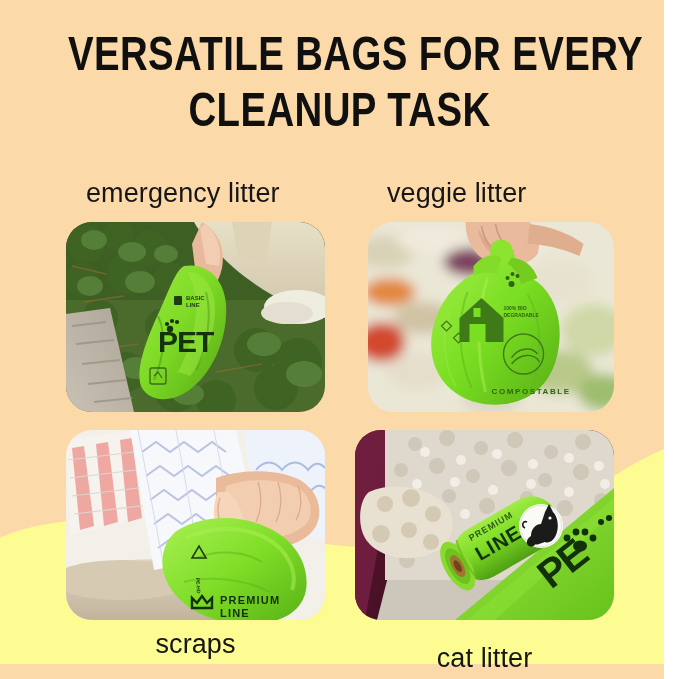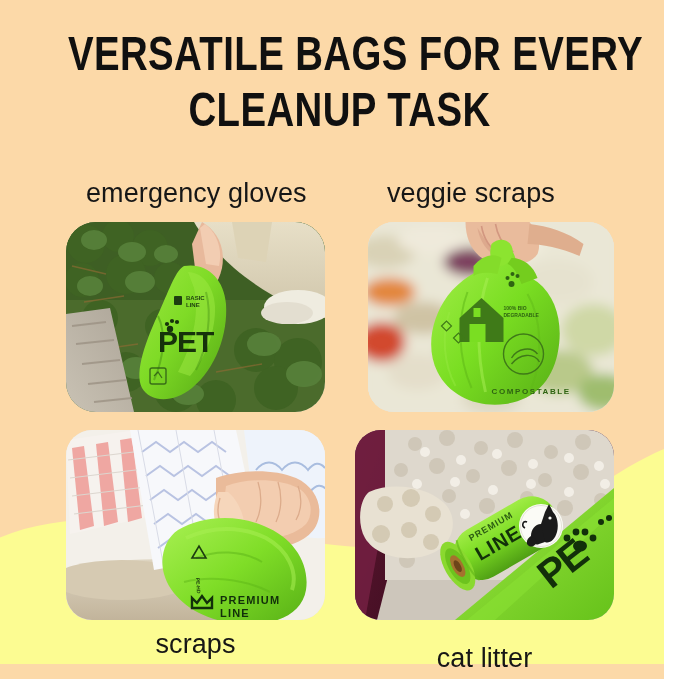--- a/index.html
+++ b/index.html
@@ -73,21 +73,21 @@
   .cap-tr { grid-column: 2; grid-row: 1; justify-content: flex-start; padding-left: 32px; }
   .cap-bl { grid-column: 1; grid-row: 5; justify-content: center; }
   .cap-br { grid-column: 2; grid-row: 5; justify-content: center; margin-top: 28px; }
 
   .card {
     position: relative;
     border-radius: 26px;
     overflow: hidden;
     background: #e6e3dc;
   }
-  .card-tl { grid-column: 1; grid-row: 2; border-radius: 30px; }
+  .card-tl { grid-column: 1; grid-row: 2; }
   .card-tr { grid-column: 2; grid-row: 2; margin-left: 13px; }
   .card-bl { grid-column: 1; grid-row: 4; }
   .card-br { grid-column: 2; grid-row: 4; }
   .card svg { display: block; width: 100%; height: 100%; }
 
   .bagtext {
     font-family: "Liberation Sans Narrow", "Liberation Sans", sans-serif;
     font-weight: 700;
   }
 </style>
@@ -107,22 +107,22 @@
     </g>
   </svg>
 
   <div class="headline">
     <span class="hl-line">VERSATILE BAGS FOR EVERY</span>
     <span class="hl-line">CLEANUP TASK</span>
   </div>
 
   <div class="grid">
 
-    <div class="cap cap-tl">emergency gloves</div>
-    <div class="cap cap-tr">veggie scraps</div>
+    <div class="cap cap-tl">emergency litter</div>
+    <div class="cap cap-tr">veggie litter</div>
 
     <div class="card card-tl">
       <svg viewBox="0 0 259 190" preserveAspectRatio="xMidYMid slice" aria-hidden="true">
         <defs>
           <linearGradient id="gPathStone" x1="0" y1="1" x2="1" y2="0">
             <stop offset="0" stop-color="#c9c2b4"></stop>
               <stop offset="1" stop-color="#ada598"></stop>
           </linearGradient>
           <linearGradient id="gBag1" x1="0" y1="0" x2="1" y2="1">
             <stop offset="0" stop-color="#9ce840"></stop>

